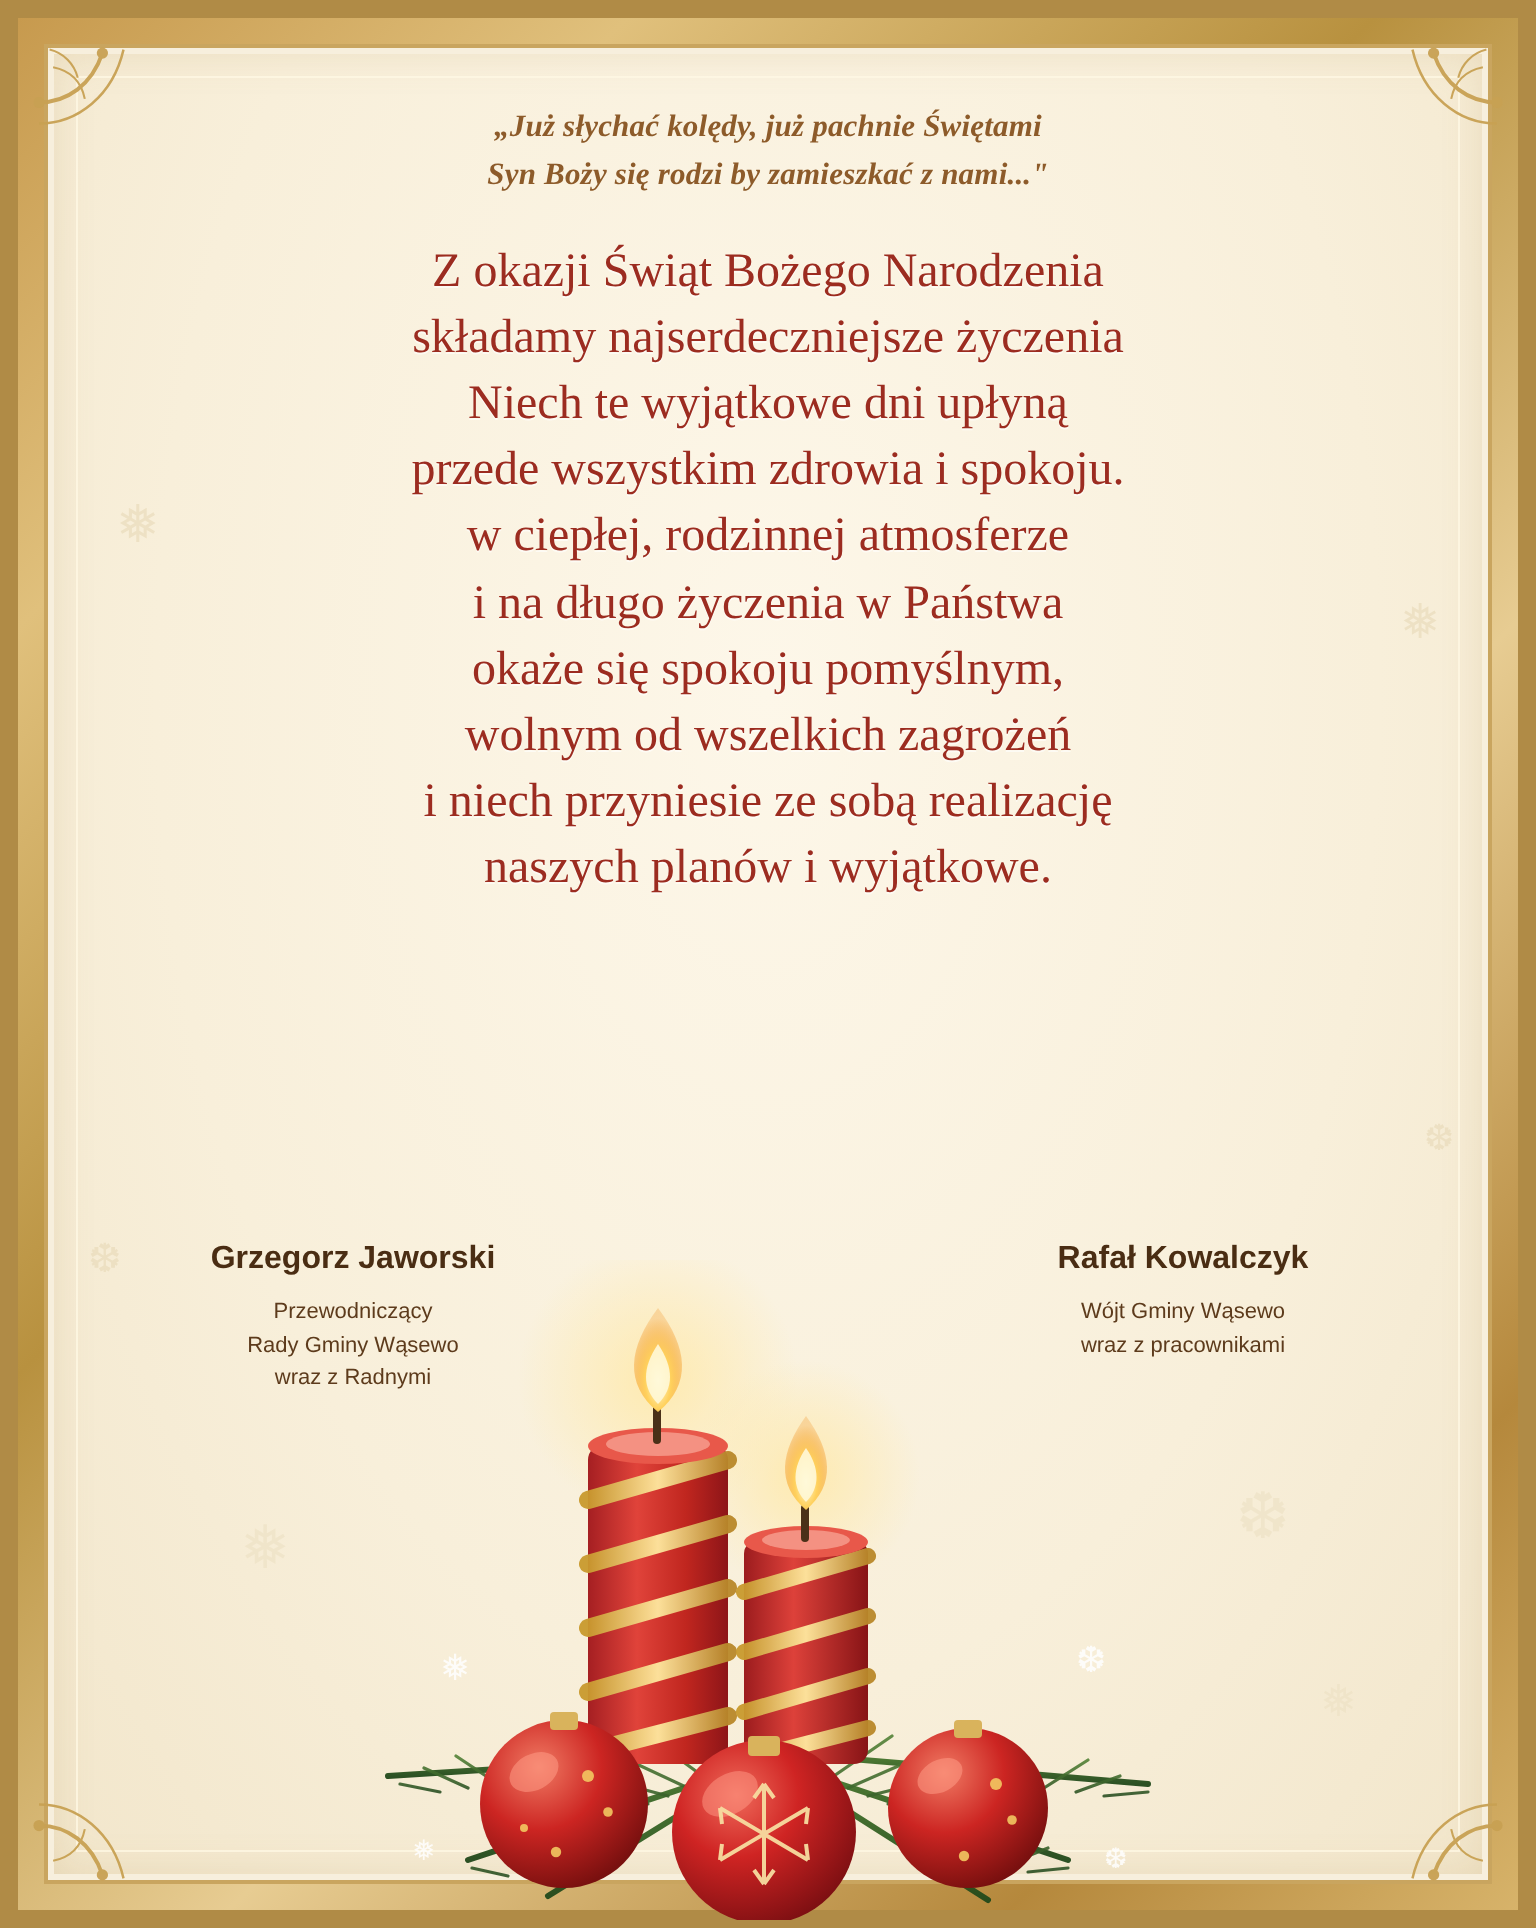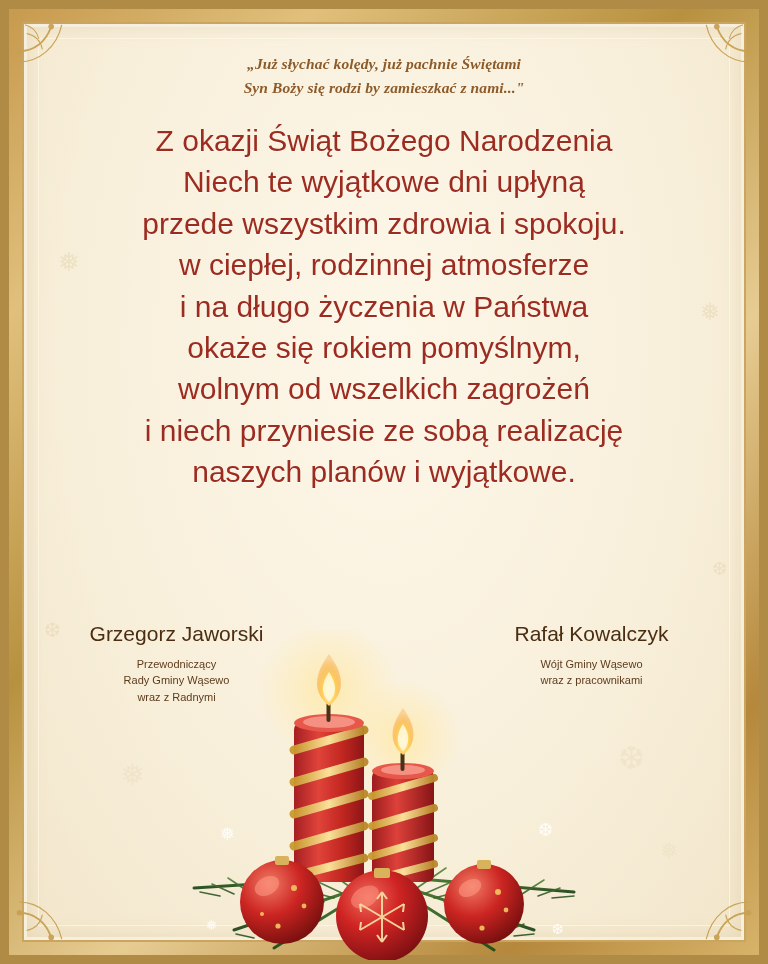--- a/index.html
+++ b/index.html
@@ -88,22 +88,22 @@
     font-weight: 700;
     font-size: 15.5px;
     line-height: 1.55;
     color: #8d5b2a;
     letter-spacing: .1px;
   }
   .verse div { white-space: nowrap; }
 
   .wishes {
     margin-top: 20px;
-    font-family: Liberation Sans, sans-serif;
-    font-size: 30px;
+    font-family: Liberation Serif, serif;
+    font-size: 24px;
     line-height: 1.38;
     color: #9c2c20;
     text-shadow: 0 1px 0 rgba(255,255,255,.6);
   }
   .wishes div { white-space: nowrap; }
 
   .signatures {
     position: absolute;
     top: 592px;
     left: 0;
@@ -114,22 +114,22 @@
     box-sizing: border-box;
     font-family: "Liberation Sans", sans-serif;
     color: #5d3b1c;
   }
   .sig {
     width: 265px;
     text-align: center;
     line-height: 1.5;
   }
   .sig .name {
-    font-weight: 400;
-    font-size: 21px;
+    font-weight: 700;
+    font-size: 16px;
     color: #4a2d13;
     margin-bottom: 6px;
   }
   .sig .role { font-size: 11px; }
 
   
   .illustration {
     position: absolute;
     left: 50%;
     transform: translateX(-50%);
@@ -199,25 +199,26 @@
 
   <div class="content">
 
     <div class="verse">
       <div>„Już słychać kolędy, już pachnie Świętami</div>
       <div>Syn Boży się rodzi by zamieszkać z nami..."</div>
     </div>
 
     <div class="wishes">
       <div>Z okazji Świąt Bożego Narodzenia</div>
+      <div>składamy najserdeczniejsze życzenia</div>
       <div>Niech te wyjątkowe dni upłyną</div>
       <div>przede wszystkim zdrowia i spokoju.</div>
       <div>w ciepłej, rodzinnej atmosferze</div>
       <div>i na długo życzenia w Państwa</div>
-      <div>okaże się rokiem pomyślnym,</div>
+      <div>okaże się spokoju pomyślnym,</div>
       <div>wolnym od wszelkich zagrożeń</div>
       <div>i niech przyniesie ze sobą realizację</div>
       <div>naszych planów i wyjątkowe.</div>
     </div>
 
     <div class="signatures">
       <div class="sig">
         <div class="name">Grzegorz Jaworski</div>
         <div class="role">Przewodniczący</div>
         <div class="role">Rady Gminy Wąsewo</div>

